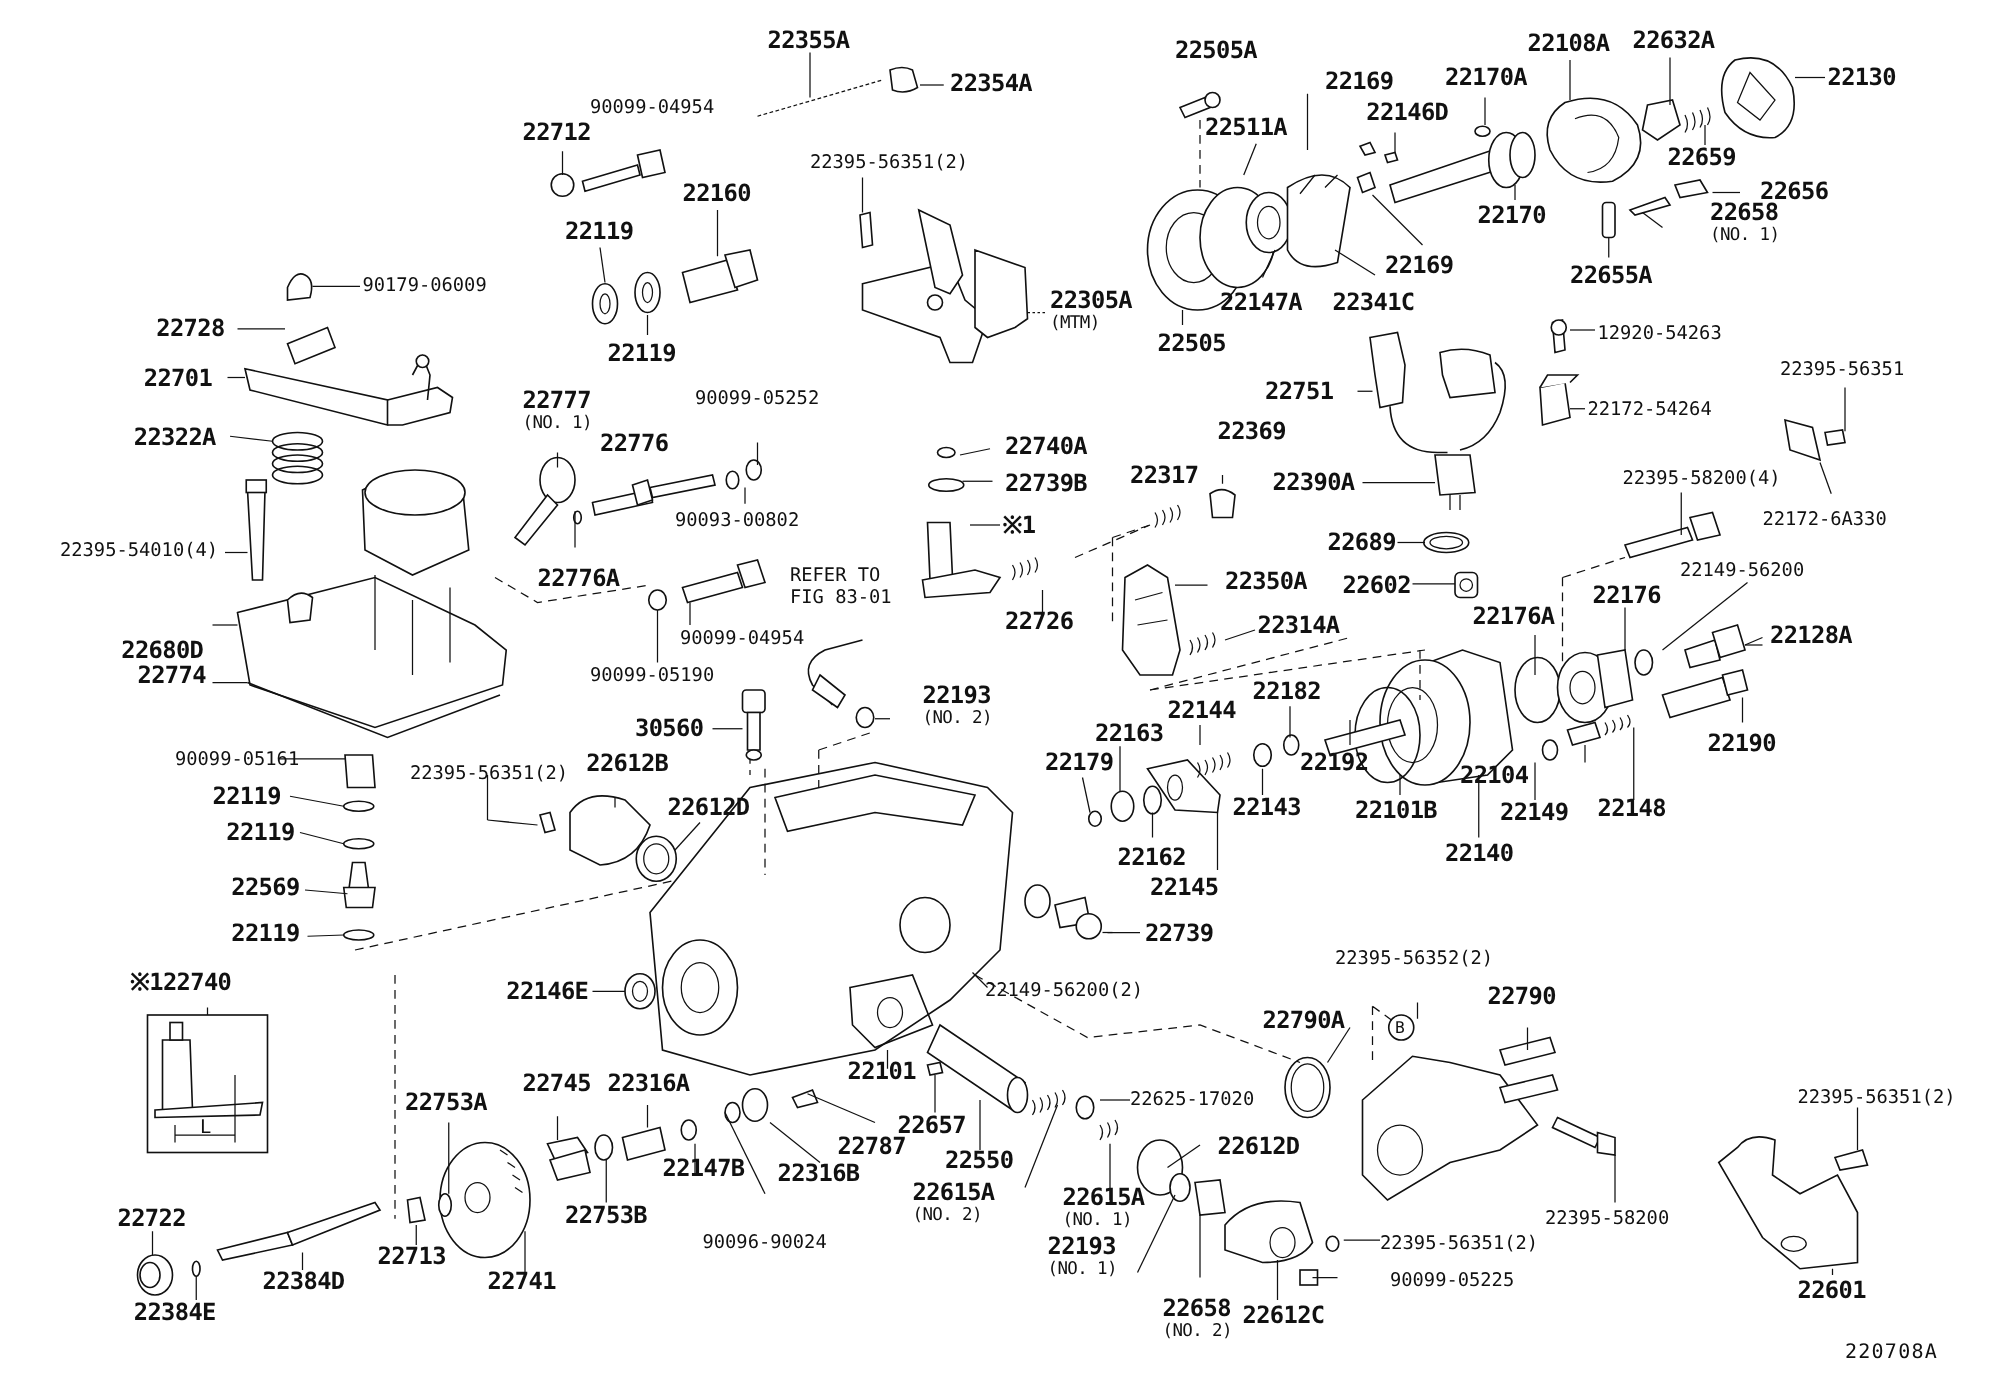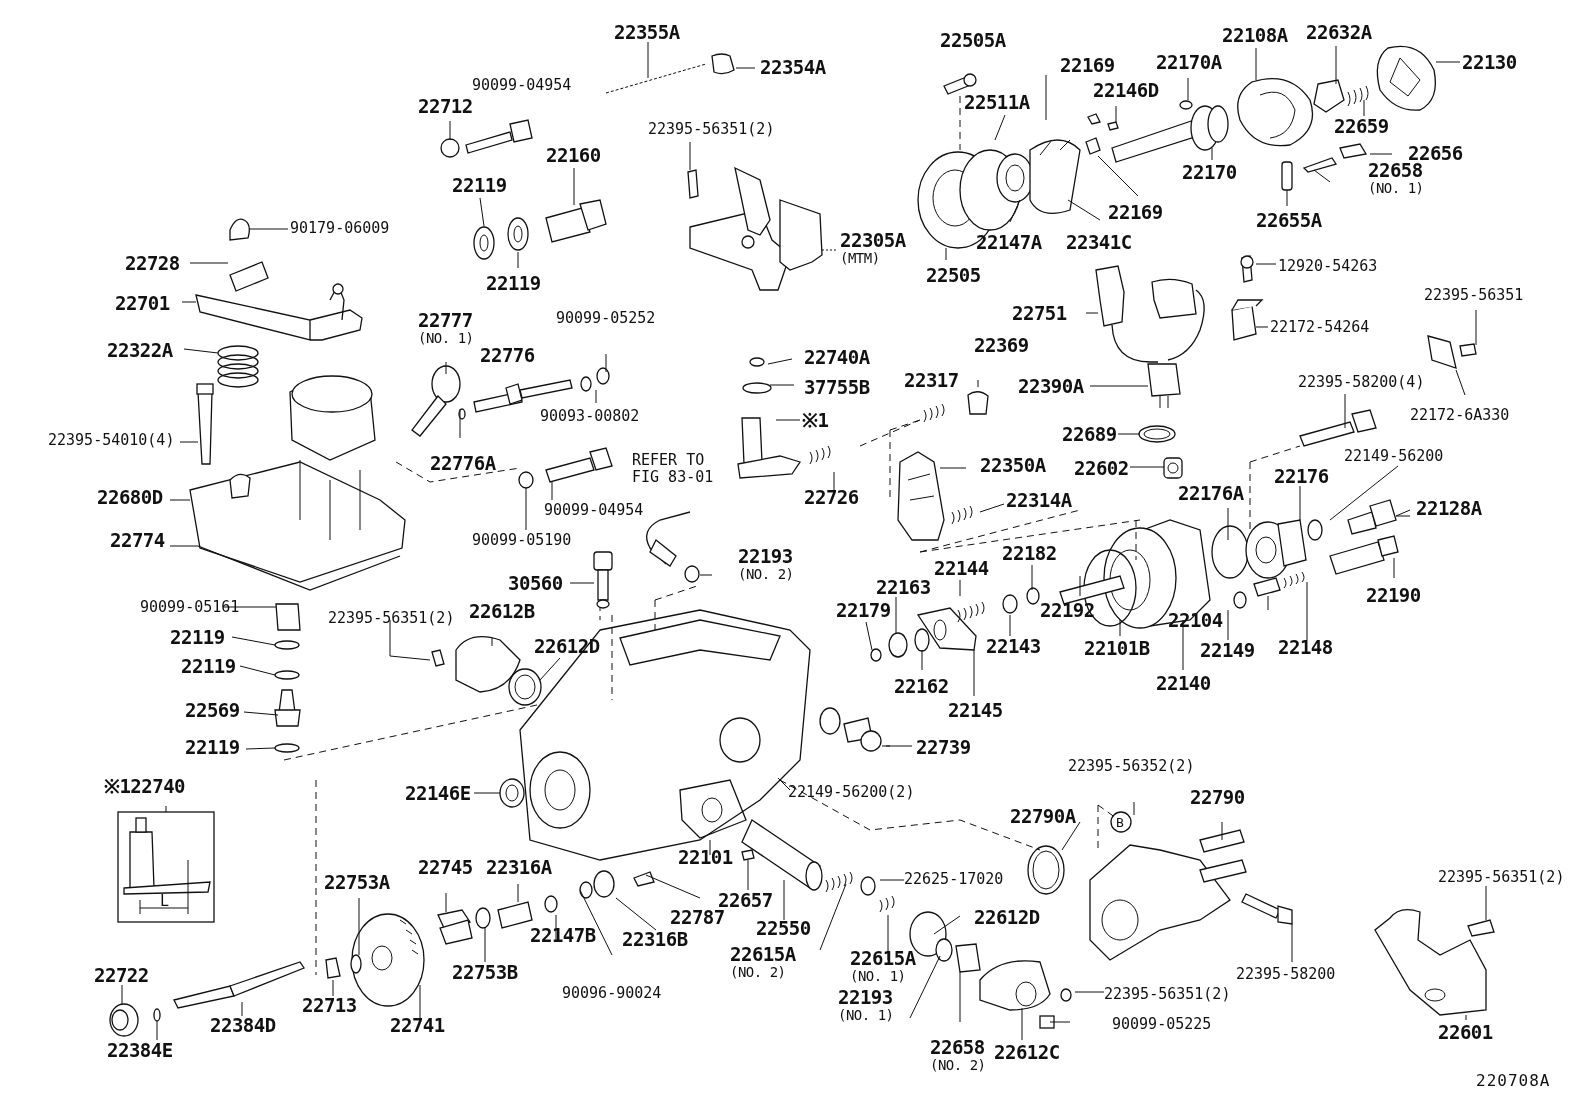--- a/index.html
+++ b/index.html
@@ -531,36 +531,36 @@
   <span class="lbl" style="left:1278px;top:637px">22148</span>
   <span class="lbl" style="left:1156px;top:673px">22140</span>
   <span class="lbl" style="left:1084px;top:638px">22101B</span>
   <span class="lbl" style="left:1040px;top:600px">22192</span>
   <span class="lbl" style="left:1002px;top:543px">22182</span>
   <span class="lbl" style="left:934px;top:558px">22144</span>
   <span class="lbl" style="left:986px;top:636px">22143</span>
   <span class="lbl" style="left:876px;top:577px">22163</span>
   <span class="lbl" style="left:836px;top:600px">22179</span>
   <span class="lbl" style="left:894px;top:676px">22162</span>
-  <span class="lbl" style="left:948px;top:700px">22145</span>
+  <span class="lbl" style="left:920px;top:700px">22145</span>
   <span class="lbl" style="left:1006px;top:490px">22314A</span>
   <span class="lbl" style="left:980px;top:455px">22350A</span>
   <span class="lbl" style="left:974px;top:335px">22369</span>
   <span class="lbl" style="left:904px;top:370px">22317</span>
   <span class="lbl" style="left:804px;top:487px">22726</span>
   <span class="lbl" style="left:804px;top:347px">22740A</span>
-  <span class="lbl" style="left:804px;top:377px">37755B</span>
+  <span class="lbl" style="left:804px;top:377px">22739B</span>
   <span class="lbl" style="left:802px;top:410px">※1</span>
   <span class="lbl" style="left:418px;top:310px"><span>22777</span><span class="sub">(NO. 1)</span></span>
   <span class="lbl" style="left:480px;top:345px">22776</span>
   <span class="lbl" style="left:430px;top:453px">22776A</span>
   <span class="lbl sm" style="left:556px;top:310px">90099-05252</span>
   <span class="lbl sm" style="left:540px;top:408px">90093-00802</span>
   <span class="lbl sm" style="left:48px;top:432px">22395-54010(4)</span>
-  <span class="lbl" style="left:97px;top:487px">22680D</span>
+  <span class="lbl" style="left:97px;top:510px">22680D</span>
   <span class="lbl" style="left:110px;top:530px">22774</span>
   <span class="lbl sm" style="left:544px;top:502px">90099-04954</span>
   <span class="lbl sm" style="left:472px;top:532px">90099-05190</span>
   <span class="lbl" style="left:738px;top:546px"><span>22193</span><span class="sub">(NO. 2)</span></span>
   <span class="lbl" style="left:508px;top:573px">30560</span>
   <span class="lbl sm" style="left:140px;top:599px">90099-05161</span>
   <span class="lbl" style="left:170px;top:627px">22119</span>
   <span class="lbl" style="left:181px;top:656px">22119</span>
   <span class="lbl" style="left:185px;top:700px">22569</span>
   <span class="lbl" style="left:185px;top:737px">22119</span>

